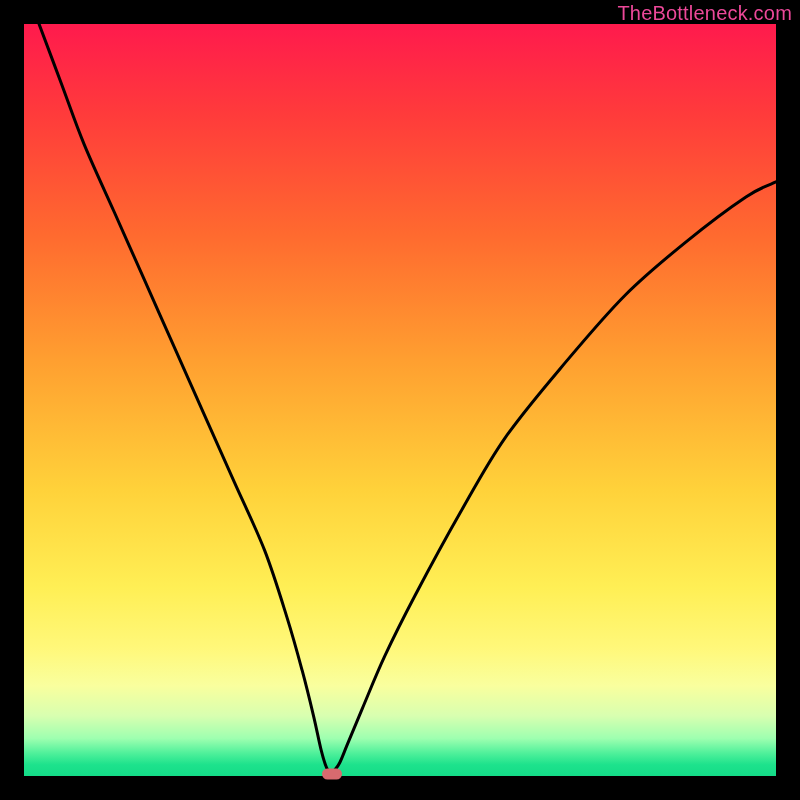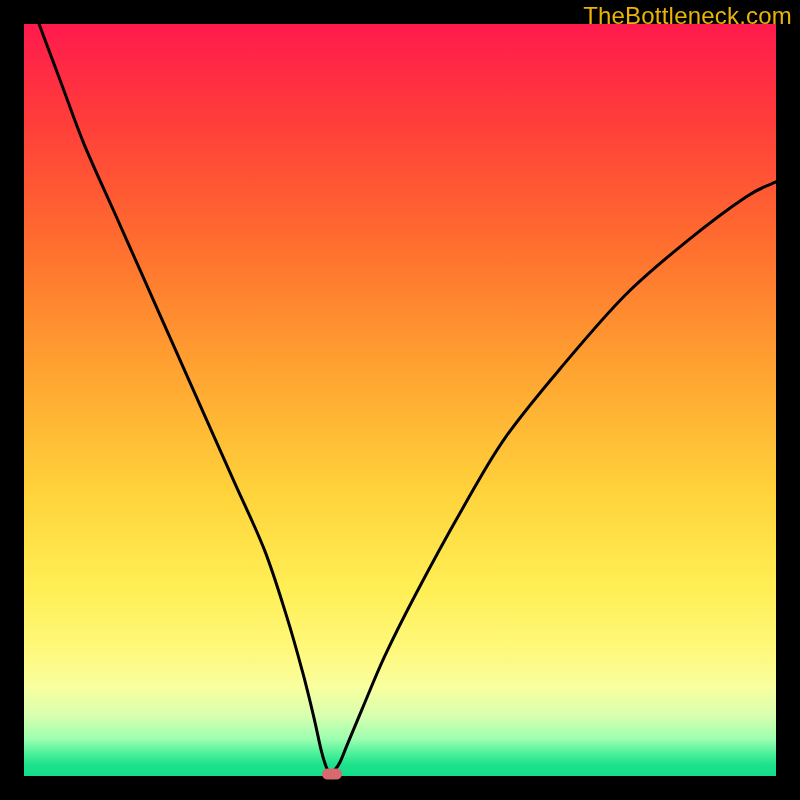--- a/index.html
+++ b/index.html
@@ -46,22 +46,22 @@
     left: 0;
     top: 0;
     width: 752px;
     height: 752px;
   }
   .watermark {
     position: absolute;
     top: 2px;
     right: 8px;
     font-family: Arial, Helvetica, sans-serif;
-    font-size: 24px;
-    color: #eab308;
+    font-size: 20px;
+    color: #ec4899;
     letter-spacing: 0.2px;
     user-select: none;
   }
   .marker {
     position: absolute;
     width: 20px;
     height: 11px;
     border-radius: 6px;
     background: #d86a6f;
     transform: translate(-50%, -50%);

